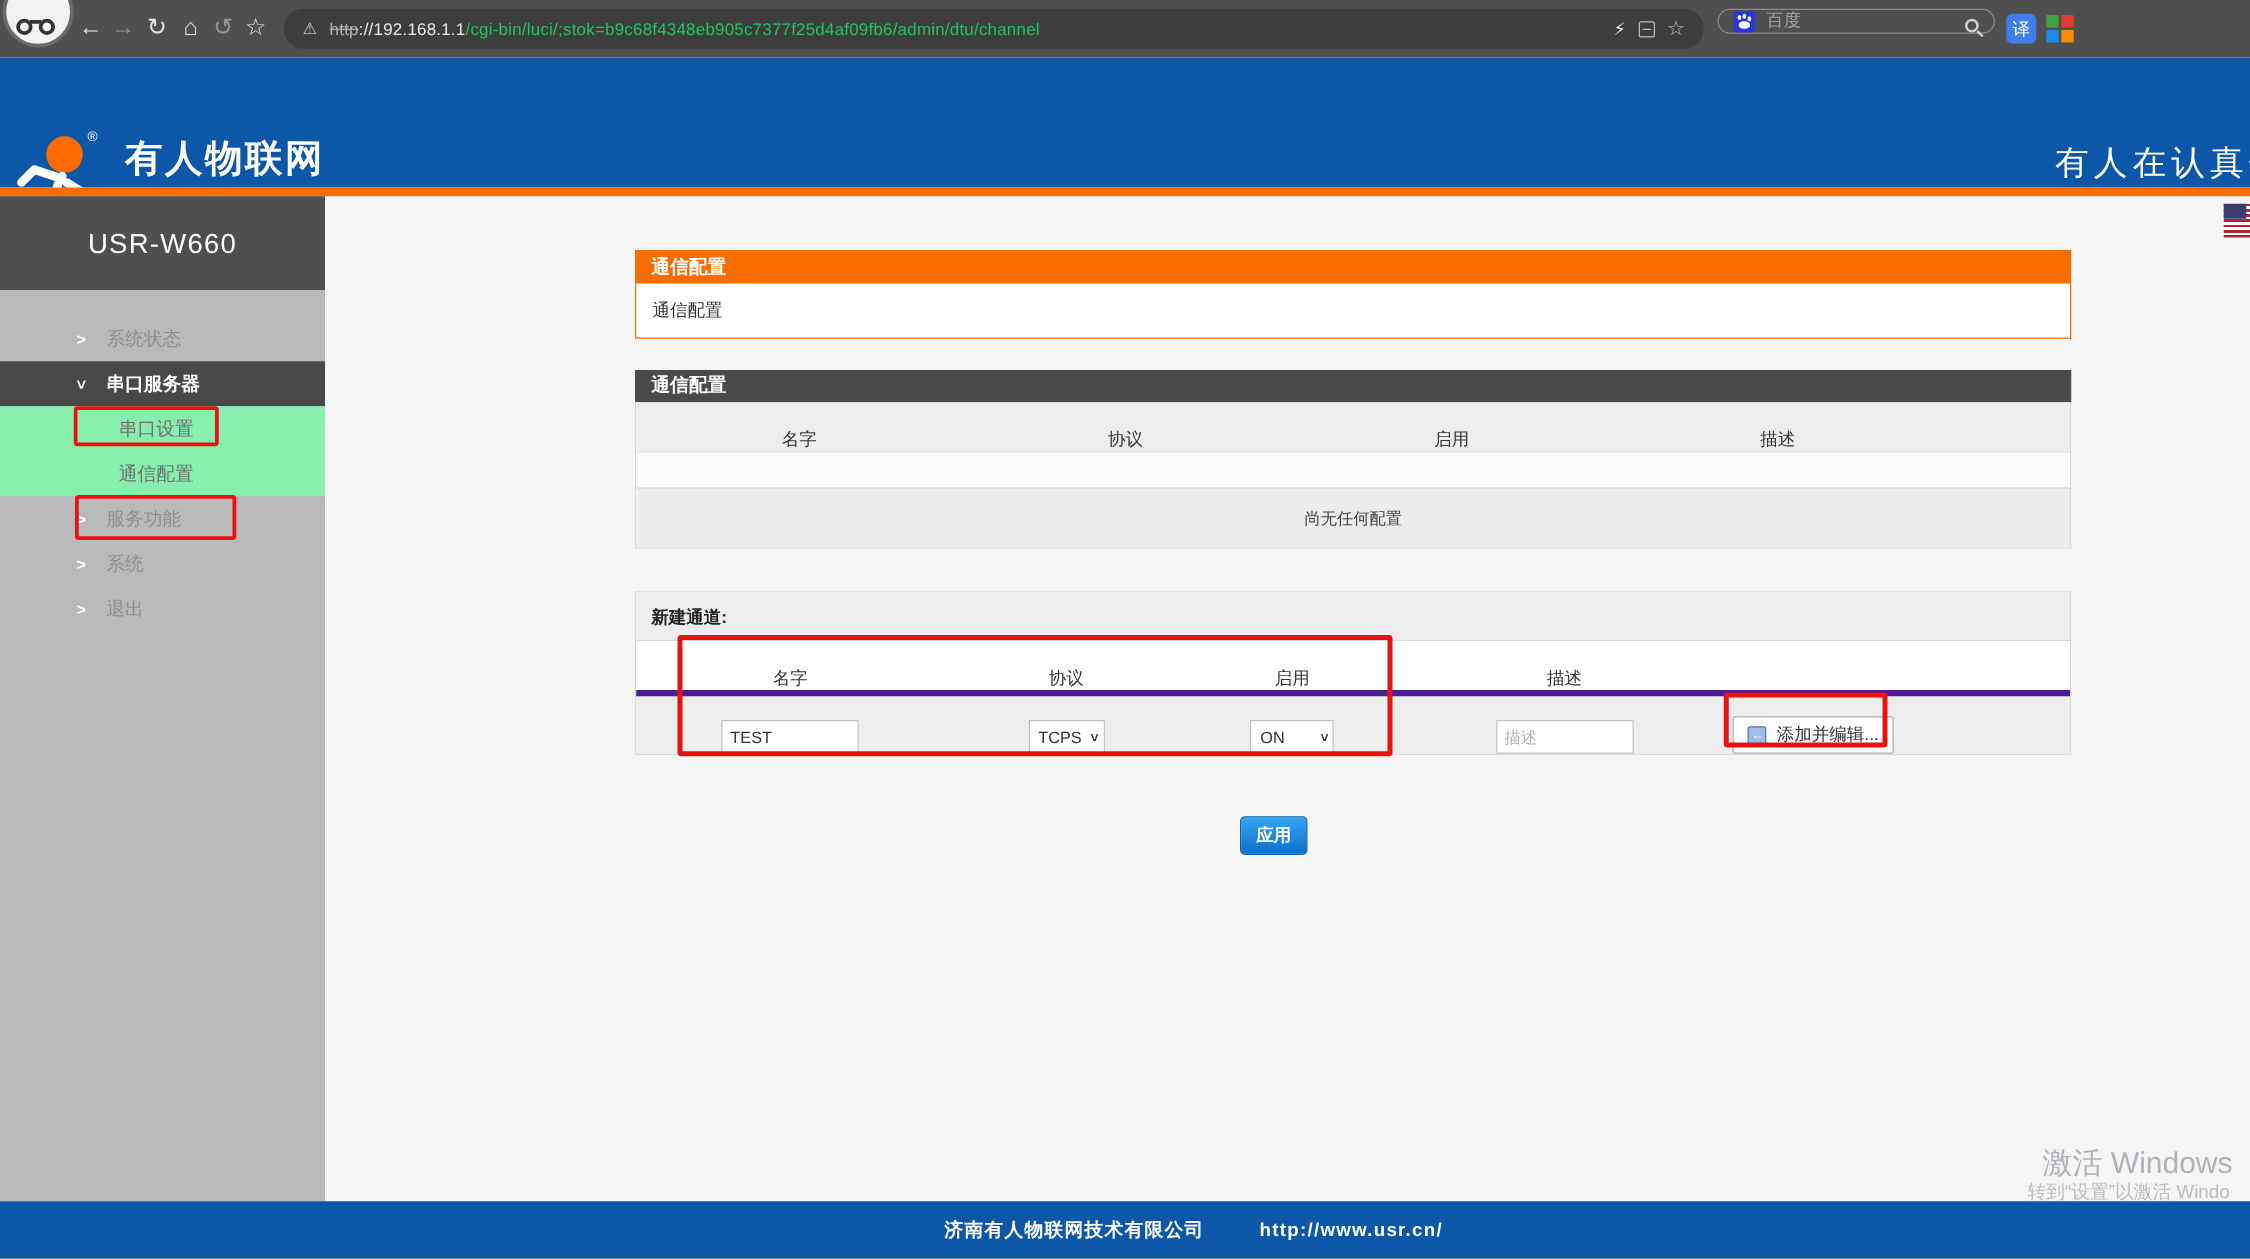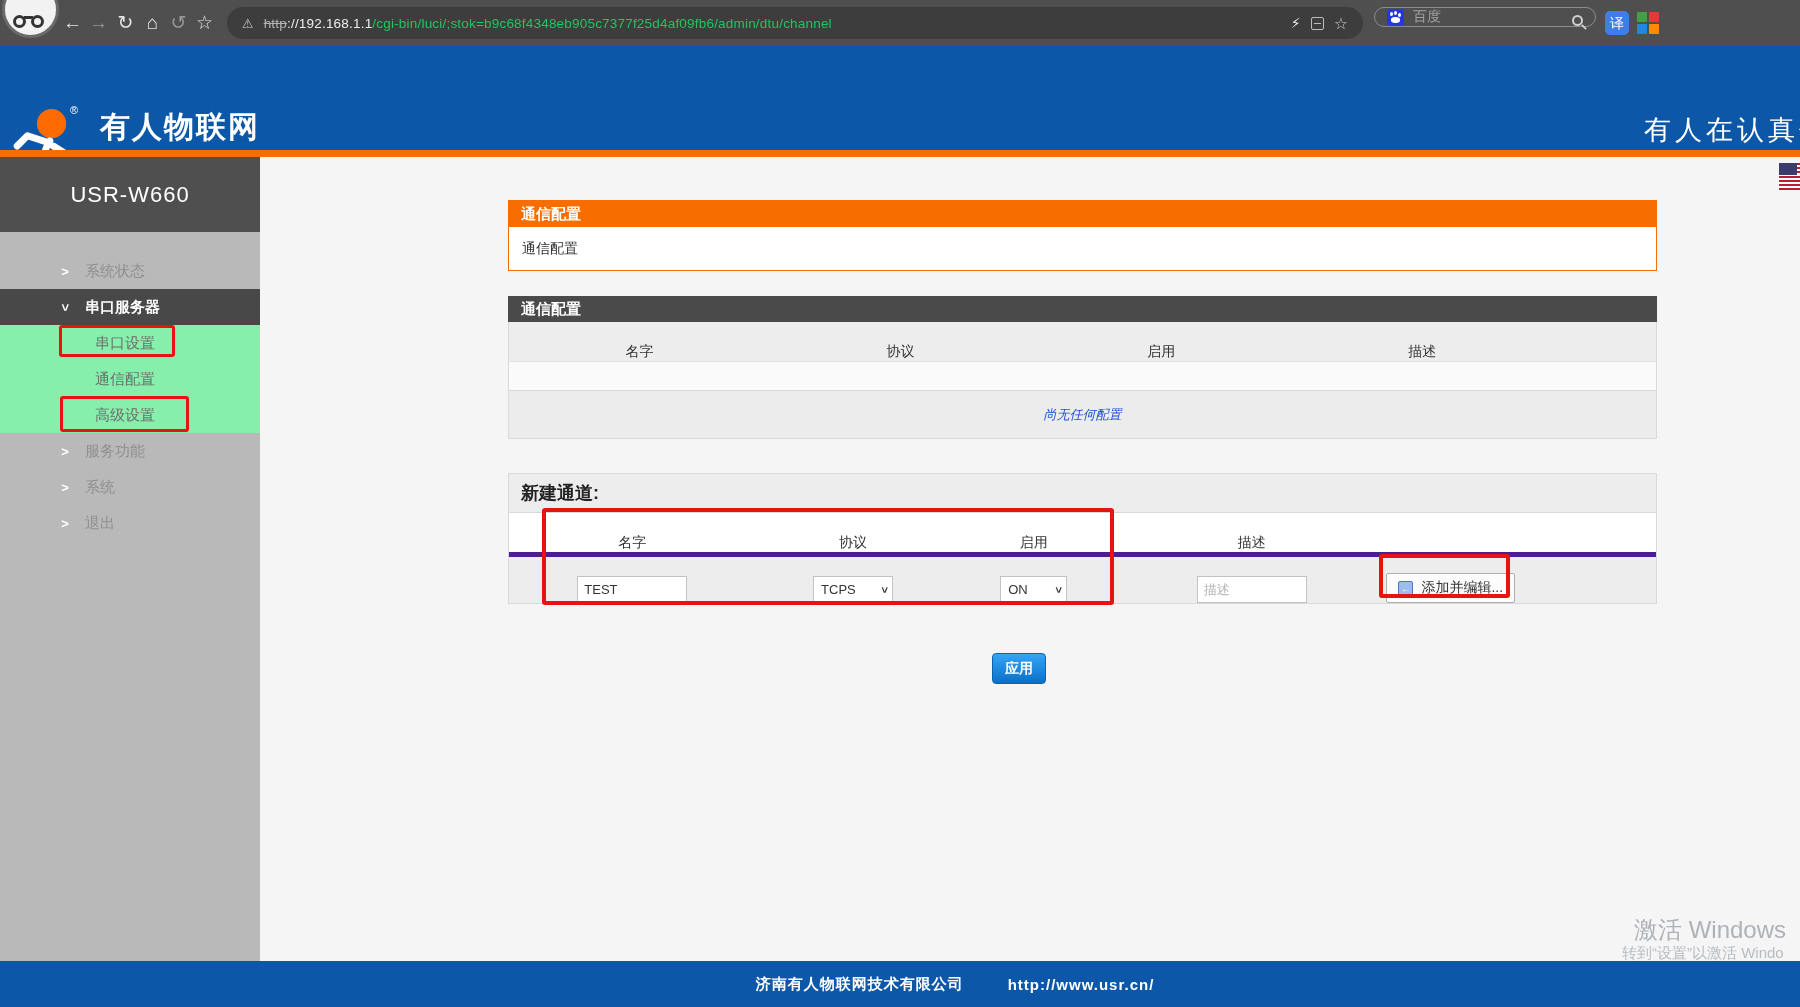--- a/index.html
+++ b/index.html
@@ -64,31 +64,31 @@
   
   .p-orange-h{position:absolute;left:508px;top:200px;width:1149px;height:27px;background:#f86d00;color:#fff;font-weight:bold;font-size:15px;line-height:27px;padding-left:13px}
   .p-orange-b{position:absolute;left:508px;top:227px;width:1149px;height:44px;background:#fff;border:1px solid #f86d00;border-top:none;font-size:14px;color:#333;line-height:42px;padding-left:13px}
   .p-dark-h{position:absolute;left:508px;top:296px;width:1149px;height:26px;background:#4a4a4a;color:#fff;font-weight:bold;font-size:15px;line-height:26px;padding-left:13px}
   .p2t{position:absolute;left:508px;top:322px;width:1149px;border:1px solid #d9d9d9;border-top:none;background:#fff}
   .cols{display:flex;align-items:flex-end}
   .cols .c{text-align:center;font-size:14px;color:#333}
   .p2-head{height:39px;background:#ededed}
   .w4{width:22.75%}.w4e{width:9%}
   .p2-empty{height:29px;background:#fafafa;border-top:1px solid #e2e2e2}
-  .p2-nocfg{height:48px;background:#ececec;border-top:1px solid #d8d8d8;display:flex;align-items:center;justify-content:center;font-style:italic;font-size:13px;color:#1d4ed8}
+  .p2-nocfg{height:48px;background:#ececec;border-top:1px solid #d8d8d8;display:flex;align-items:center;justify-content:center;font-size:13px;color:#404040}
   .p3{position:absolute;left:508px;top:473px;width:1149px;border:1px solid #d9d9d9;background:#fff}
-  .p3-bar{height:39px;background:#ededed;border-bottom:1px solid #d9d9d9;line-height:38px;font-weight:bold;font-size:18px;color:#222;padding-left:12px}
+  .p3-bar{height:39px;background:#ededed;border-bottom:1px solid #d9d9d9;line-height:38px;font-weight:bold;font-size:14px;color:#222;padding-left:12px}
   .p3-head{height:39px;background:#fff}
   .c1{width:21.5%}.c2{width:17%}.c3{width:14.5%}.c4{width:23.5%}.c5{width:23.5%}
   .p3-row{height:51px;background:#ededed;border-top:5px solid #4c1d95}
   .cell{display:flex;align-items:center;justify-content:center}
   .cell.left{justify-content:flex-start}
   input.txt{width:110px;height:27px;border:1px solid #c2c2c2;padding:0 6px;font-size:13px;color:#333;background:#fff;font-family:inherit}
   input.txt::placeholder{color:#b3b3b3}
-  .sel{width:80px;height:27px;border:1px solid #c2c2c2;background:#fff;display:flex;align-items:center;padding:0 4px 0 7px;font-size:13px;color:#333;cursor:pointer}
+  .sel{width:61px;height:27px;border:1px solid #c2c2c2;background:#fff;display:flex;align-items:center;padding:0 4px 0 7px;font-size:13px;color:#333;cursor:pointer}
   .sel.narrow{width:67px}
   .sel .ar{margin-left:auto;display:inline-block;transform:rotate(90deg);font-size:11px;color:#333;font-weight:bold}
   .sel .ar::before{content:">"}
   .addbtn{height:30px;padding:0 11px;border:1px solid #b0b0b0;background:#fcfcfc;border-radius:2px;display:flex;align-items:center;gap:8px;font-size:14px;color:#333;cursor:pointer}
   .addic{width:15px;height:15px;background:#9dbde8;border:1px solid #4a78b8;border-radius:2px;color:#fff;font-size:10px;line-height:13px;text-align:center;flex:none}
   .addic::before{content:"←"}
   .applybtn{position:absolute;left:992px;top:653px;width:54px;height:31px;background:linear-gradient(#36a5f2,#0a70c8);border:1px solid #0a63b0;border-radius:4px;color:#fff;font-size:14px;font-weight:bold;display:flex;align-items:center;justify-content:center;cursor:pointer}
 
   
   .redbox{position:absolute;border:3px solid #e8120e;border-radius:3px;z-index:30;pointer-events:none}
@@ -172,23 +172,20 @@
         <span class="chev down"></span>
         <span>串口服务器</span>
       </div>
       <div class="s-sub">
         <div class="s-item">
           <span>串口设置</span>
         </div>
         <div class="s-item">
           <span>通信配置</span>
         </div>
-        <div class="s-item">
-          <span>高级设置</span>
-        </div>
       </div>
       <div class="s-item">
         <span class="chev"></span>
         <span>服务功能</span>
       </div>
       <div class="s-item">
         <span class="chev"></span>
         <span>系统</span>
       </div>
       <div class="s-item">

